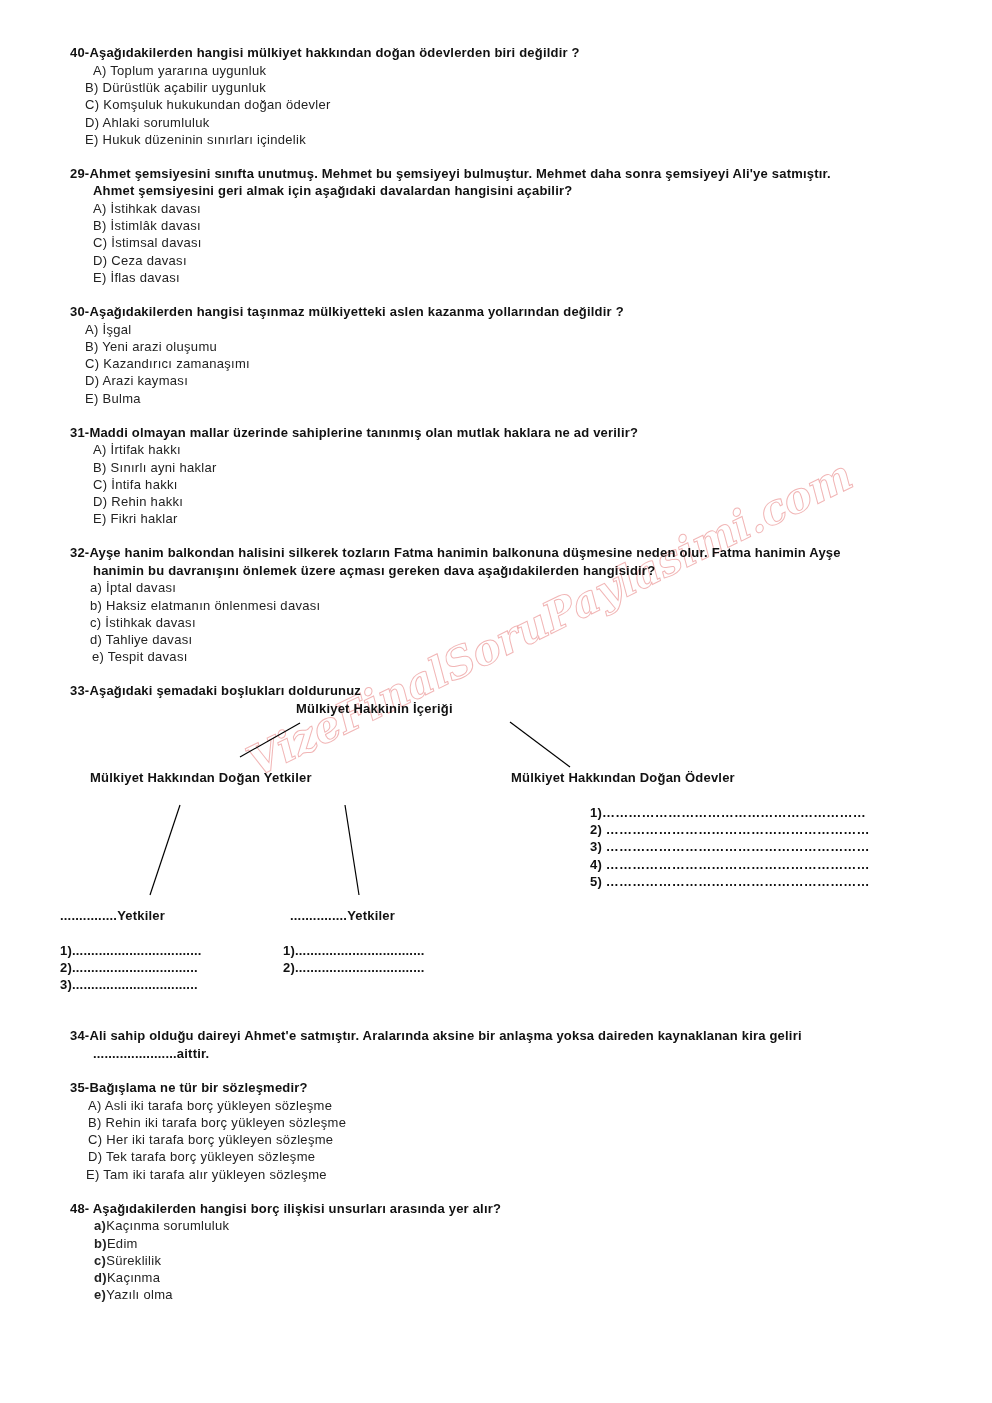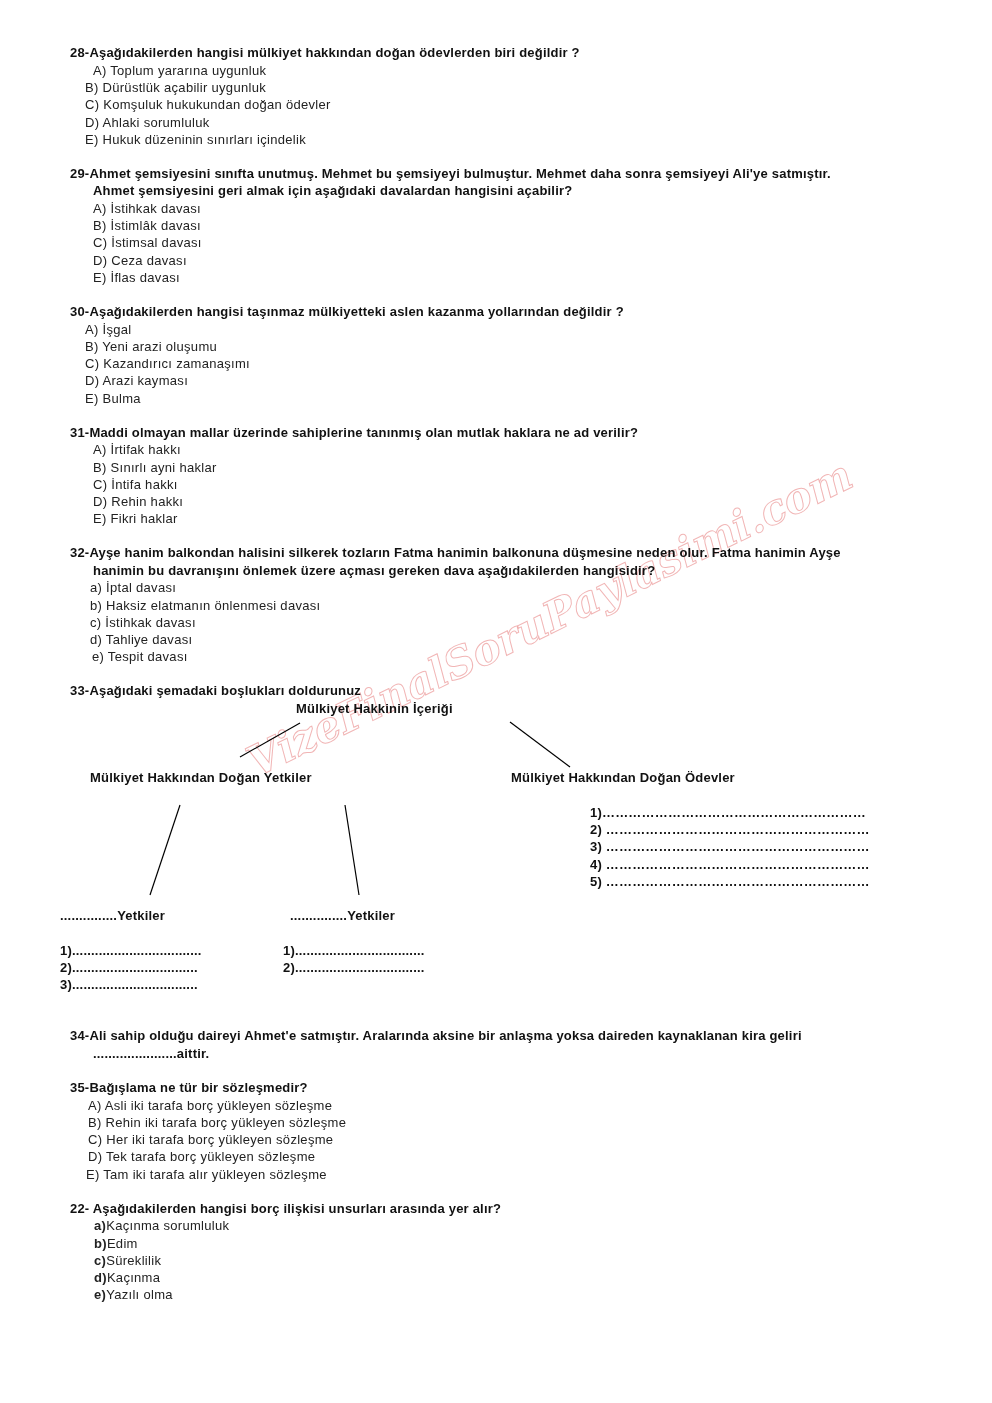--- a/index.html
+++ b/index.html
@@ -14,21 +14,21 @@
         font-style: italic; font-size: 42px; color: transparent;
         -webkit-text-stroke: 1px rgba(230,120,120,0.55); white-space: nowrap; pointer-events: none; }
   svg.lines { position: absolute; left: 0; top: 0; }
 </style>
 </head>
 <body>
 
 <div class="wm">VizeFinalSoruPaylasimi.com</div>
 
 <div>
-  <div class="abs q" style="left:70px;top:45px">28-Aşağıdakilerden hangisi mülkiyet hakkından doğan ödevlerden biri değildir ?</div>
+  <div class="abs q" style="left:70px;top:45px">40-Aşağıdakilerden hangisi mülkiyet hakkından doğan ödevlerden biri değildir ?</div>
   <div class="abs opt" style="left:93px;top:63px">A) Toplum yararına uygunluk</div>
   <div class="abs opt" style="left:85px;top:80px">B) Dürüstlük açabilir uygunluk</div>
   <div class="abs opt" style="left:85px;top:97px">C) Komşuluk hukukundan doğan ödevler</div>
   <div class="abs opt" style="left:85px;top:115px">D) Ahlaki sorumluluk</div>
   <div class="abs opt" style="left:85px;top:132px">E) Hukuk düzeninin sınırları içindelik</div>
 </div>
 
 <div>
   <div class="abs q" style="left:70px;top:166px">29-Ahmet şemsiyesini sınıfta unutmuş. Mehmet bu şemsiyeyi bulmuştur. Mehmet daha sonra şemsiyeyi Ali'ye satmıştır.</div>
   <div class="abs q" style="left:93px;top:183px">Ahmet şemsiyesini geri almak için aşağıdaki davalardan hangisini açabilir?</div>
@@ -104,19 +104,19 @@
 <div>
   <div class="abs q" style="left:70px;top:1080px">35-Bağışlama ne tür bir sözleşmedir?</div>
   <div class="abs opt" style="left:88px;top:1098px">A)  Asli iki tarafa borç yükleyen sözleşme</div>
   <div class="abs opt" style="left:88px;top:1115px">B) Rehin iki tarafa borç yükleyen sözleşme</div>
   <div class="abs opt" style="left:88px;top:1132px">C) Her iki tarafa borç yükleyen sözleşme</div>
   <div class="abs opt" style="left:88px;top:1149px">D)  Tek tarafa borç yükleyen sözleşme</div>
   <div class="abs opt" style="left:86px;top:1167px">E) Tam iki tarafa alır yükleyen sözleşme</div>
 </div>
 
 <div>
-  <div class="abs q" style="left:70px;top:1201px">22- Aşağıdakilerden hangisi borç ilişkisi unsurları arasında yer alır?</div>
+  <div class="abs q" style="left:70px;top:1201px">48- Aşağıdakilerden hangisi borç ilişkisi unsurları arasında yer alır?</div>
   <div class="abs opt" style="left:94px;top:1218px"><span class="b">a)</span><span>Kaçınma sorumluluk</span></div>
   <div class="abs opt" style="left:94px;top:1236px"><span class="b">b)</span><span>Edim</span></div>
   <div class="abs opt" style="left:94px;top:1253px"><span class="b">c)</span><span>Süreklilik</span></div>
   <div class="abs opt" style="left:94px;top:1270px"><span class="b">d)</span><span>Kaçınma</span></div>
   <div class="abs opt" style="left:94px;top:1287px"><span class="b">e)</span><span>Yazılı olma</span></div>
 </div>
 
 </body></html>

